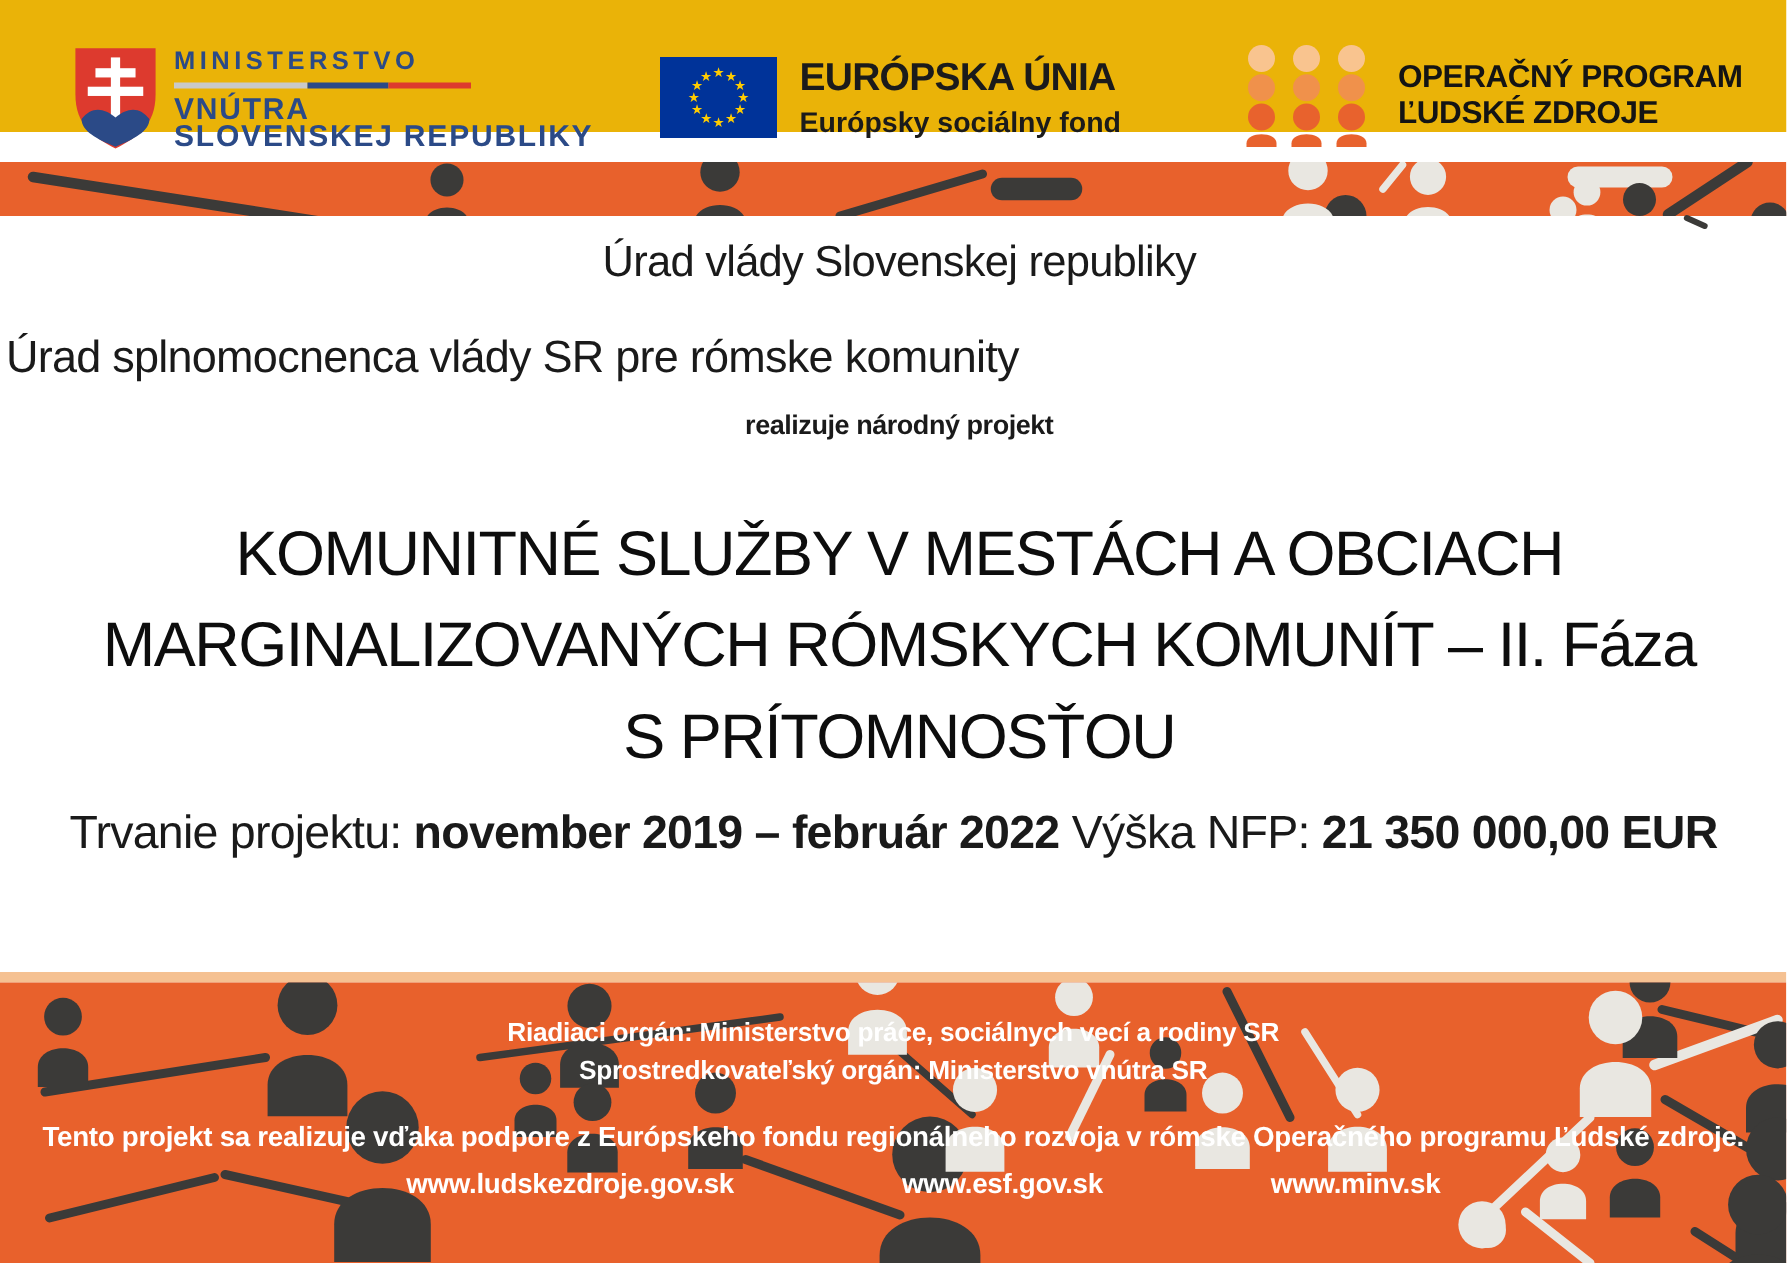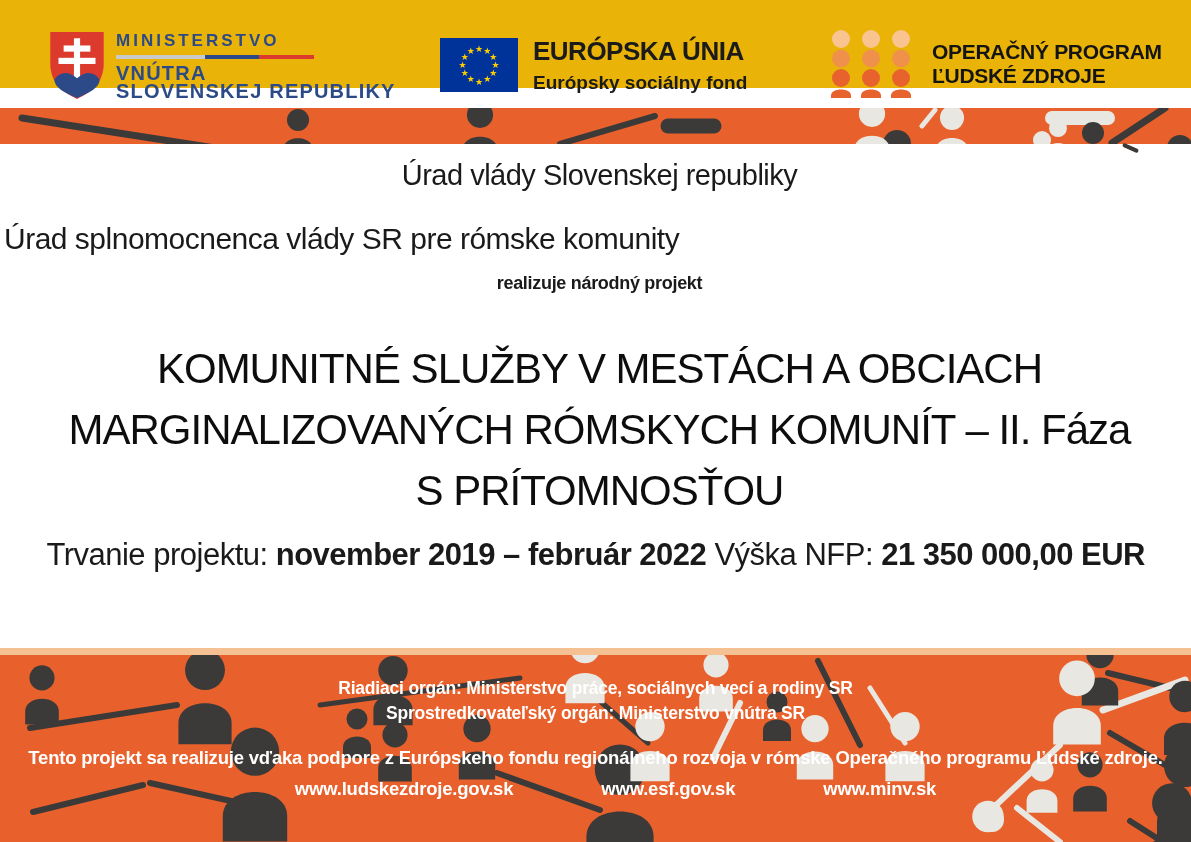--- a/index.html
+++ b/index.html
@@ -58,21 +58,21 @@
      letter-spacing:-0.5px;font-weight:400;text-align:right}
   .details b{font-weight:700}
 
   
   footer{position:absolute;top:648px;left:0;width:1191px;height:194px}
   #band-bottom{position:absolute;top:0;left:0}
   .foot-text{position:absolute;top:0;left:0;width:100%;height:100%;padding-top:28px;
      color:#fff;font-weight:700;text-align:center;z-index:2}
   .auth{margin:0;font-size:17.5px;line-height:25px;letter-spacing:-0.2px}
   .note{margin:21px 0 0;font-size:18.5px;line-height:22px;letter-spacing:-0.2px}
-  .links{display:flex;justify-content:center;gap:88px;margin-top:9px;padding-left:40px;
+  .links{display:flex;justify-content:center;gap:112px;margin-top:9px;padding-left:40px;
      font-size:18.5px;letter-spacing:-0.2px}
   .link{cursor:pointer}
   .defs-holder{position:absolute;width:0;height:0}
 </style>
 </head>
 <body>
 
 <div class="poster">
 
   <svg class="defs-holder" aria-hidden="true">

